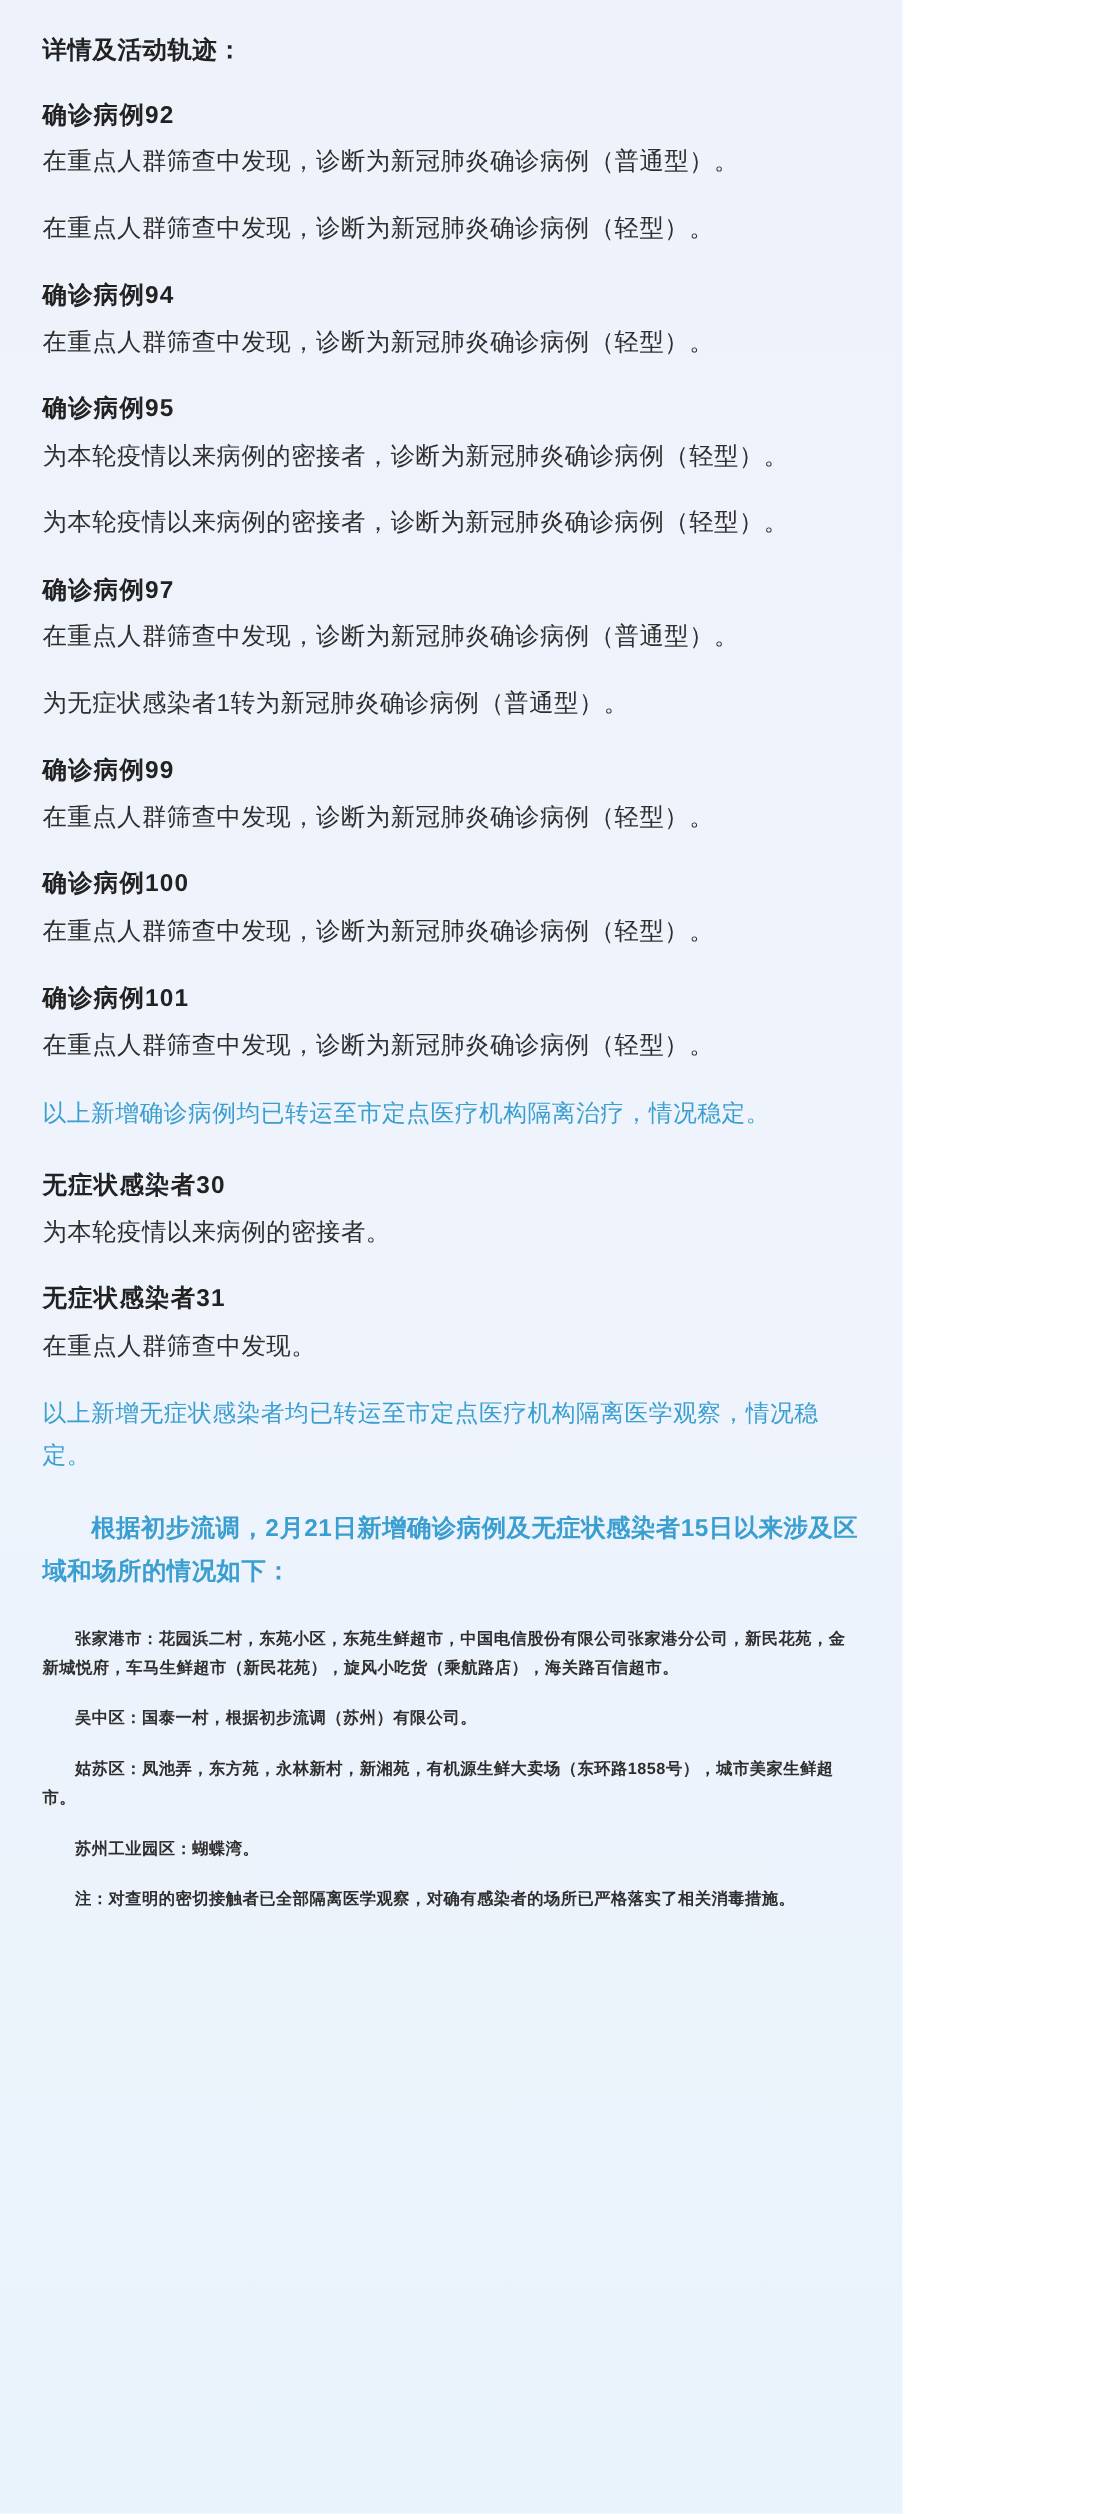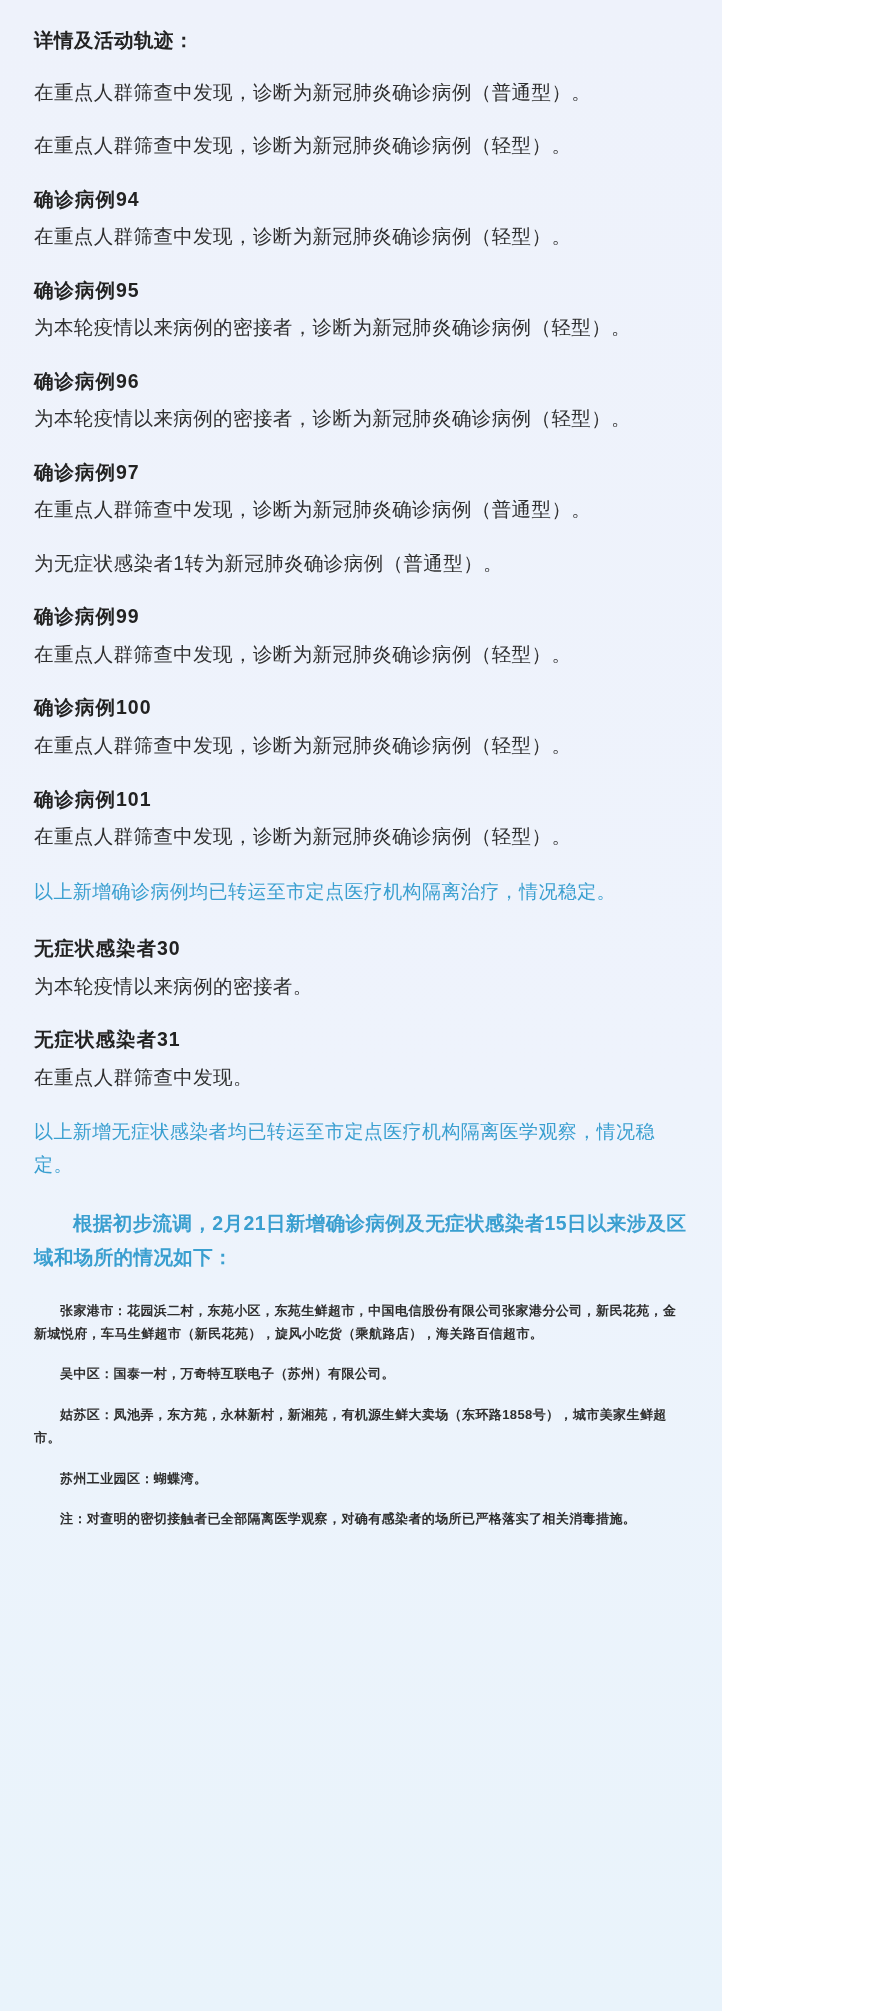--- a/index.html
+++ b/index.html
@@ -76,39 +76,39 @@
 </style>
 </head>
 <body>
 
 <div class="page">
   <div class="doc">
 
     <div class="sec-title">详情及活动轨迹：</div>
 
     <div class="case">
+      <div class="case-head">确诊病例92</div>
       <div class="case-body">在重点人群筛查中发现，诊断为新冠肺炎确诊病例（普通型）。</div>
     </div>
 
     <div class="case">
       <div class="case-body">在重点人群筛查中发现，诊断为新冠肺炎确诊病例（轻型）。</div>
     </div>
 
     <div class="case">
       <div class="case-head">确诊病例94</div>
       <div class="case-body">在重点人群筛查中发现，诊断为新冠肺炎确诊病例（轻型）。</div>
     </div>
 
     <div class="case">
       <div class="case-head">确诊病例95</div>
       <div class="case-body">为本轮疫情以来病例的密接者，诊断为新冠肺炎确诊病例（轻型）。</div>
     </div>
 
     <div class="case">
-      <div class="case-head">确诊病例96</div>
       <div class="case-body">为本轮疫情以来病例的密接者，诊断为新冠肺炎确诊病例（轻型）。</div>
     </div>
 
     <div class="case">
       <div class="case-head">确诊病例97</div>
       <div class="case-body">在重点人群筛查中发现，诊断为新冠肺炎确诊病例（普通型）。</div>
     </div>
 
     <div class="case">
       <div class="case-body">为无症状感染者1转为新冠肺炎确诊病例（普通型）。</div>
@@ -139,20 +139,20 @@
     <div class="case">
       <div class="case-head">无症状感染者31</div>
       <div class="case-body">在重点人群筛查中发现。</div>
     </div>
 
     <div class="highlight">以上新增无症状感染者均已转运至市定点医疗机构隔离医学观察，情况稳定。</div>
 
     <div class="highlight-indent">根据初步流调，2月21日新增确诊病例及无症状感染者15日以来涉及区域和场所的情况如下：</div>
 
     <div class="para">张家港市：花园浜二村，东苑小区，东苑生鲜超市，中国电信股份有限公司张家港分公司，新民花苑，金新城悦府，车马生鲜超市（新民花苑），旋风小吃货（乘航路店），海关路百信超市。</div>
-    <div class="para">吴中区：国泰一村，万奇特互联电子（苏州）有限公司。</div>
+    <div class="para">吴中区：国泰一村，根据初步流调（苏州）有限公司。</div>
     <div class="para">姑苏区：凤池弄，东方苑，永林新村，新湘苑，有机源生鲜大卖场（东环路1858号），城市美家生鲜超市。</div>
     <div class="para">苏州工业园区：蝴蝶湾。</div>
 
     <div class="para">注：对查明的密切接触者已全部隔离医学观察，对确有感染者的场所已严格落实了相关消毒措施。</div>
 
   </div>
 </div>
 
 </body></html>

